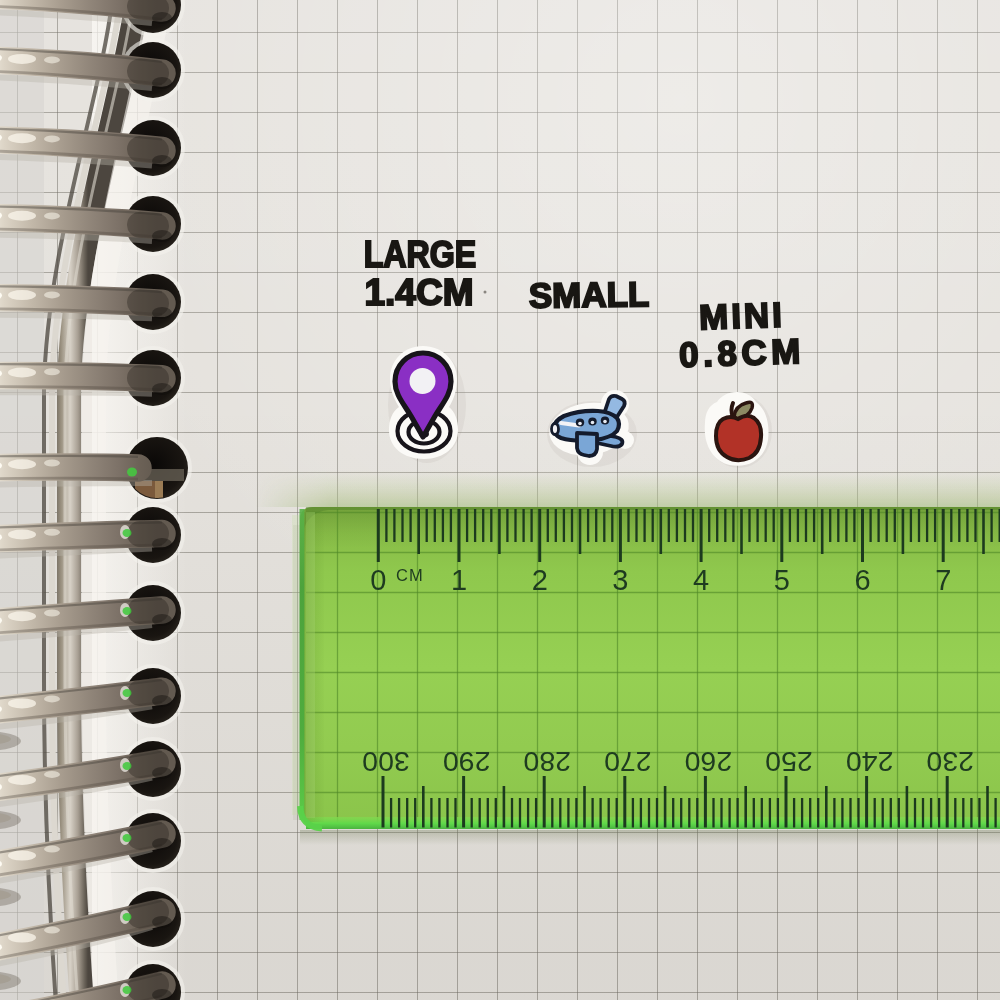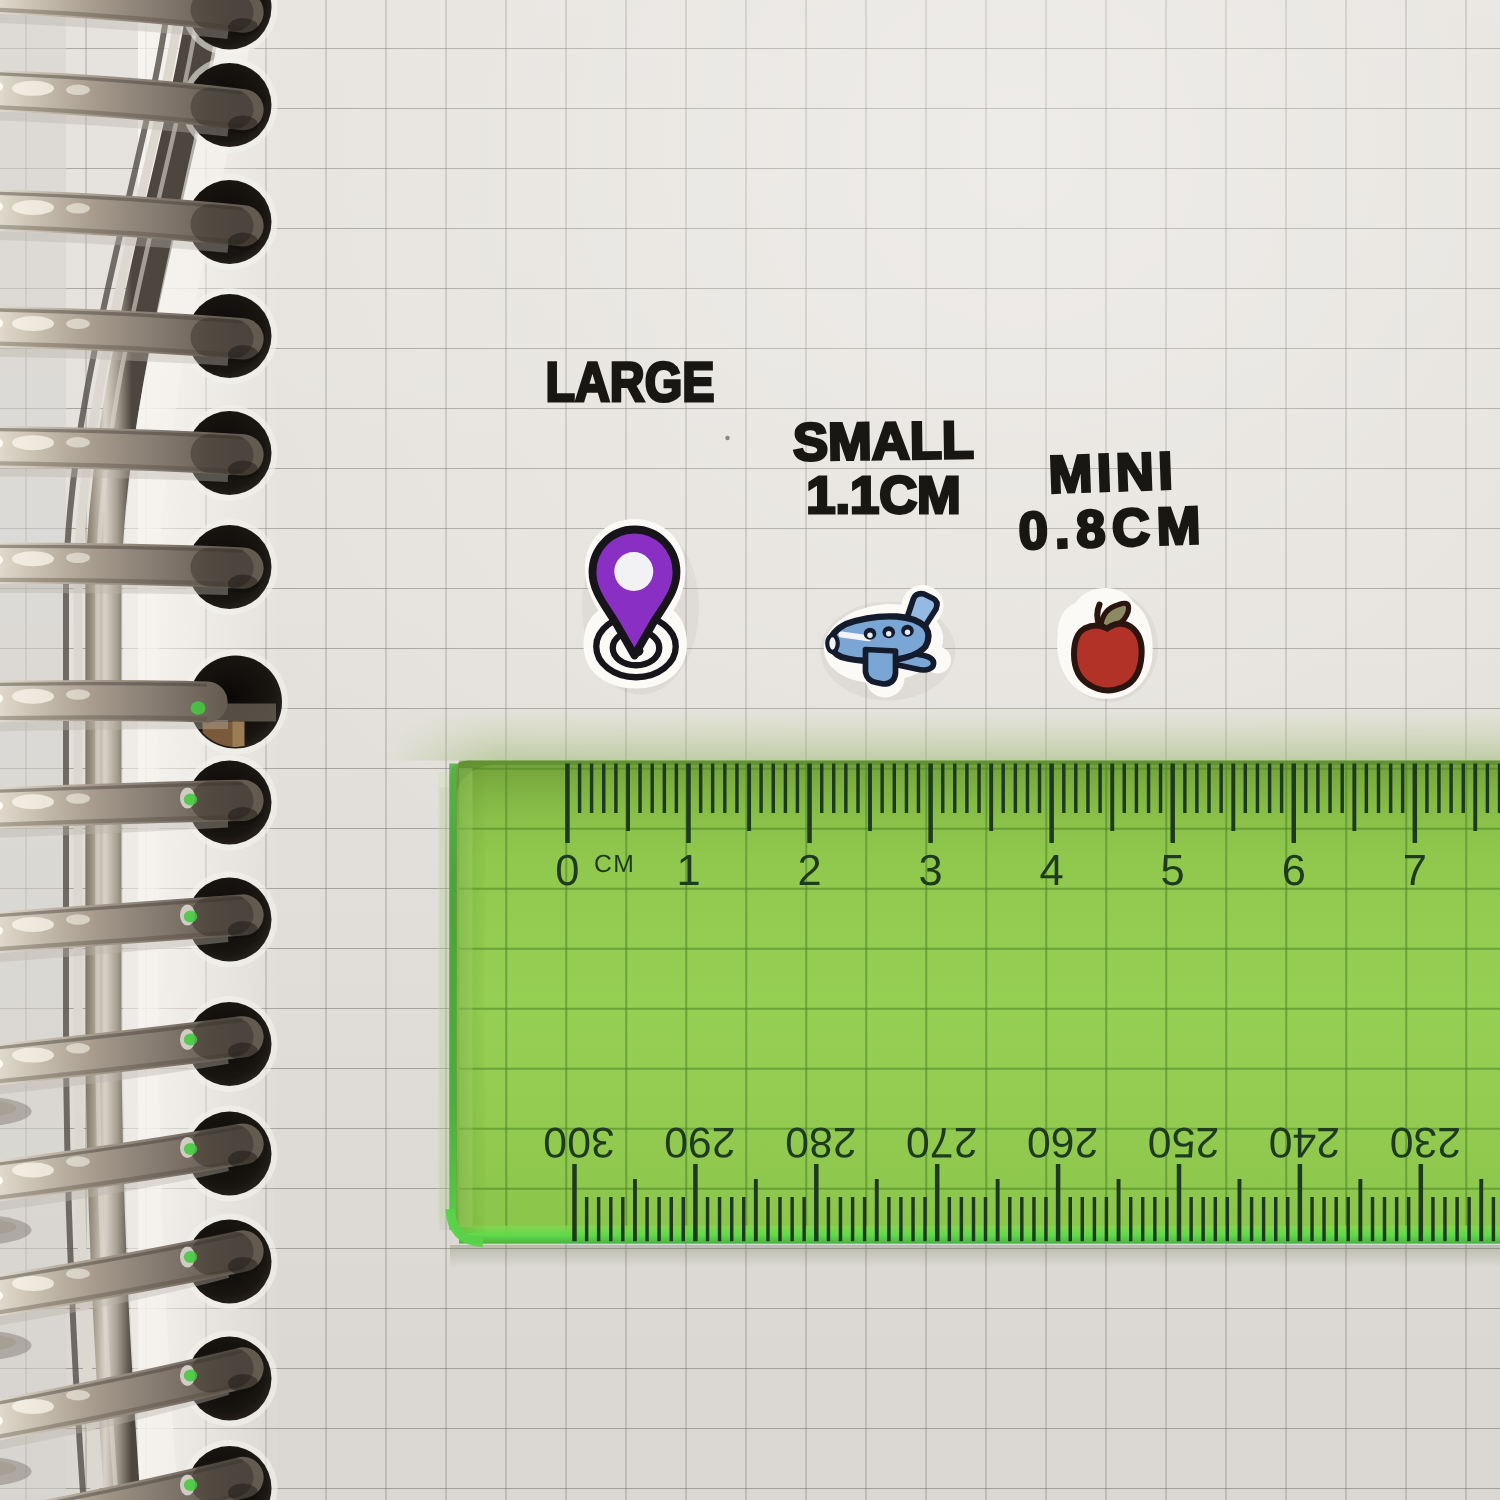--- a/index.html
+++ b/index.html
@@ -595,20 +595,20 @@
 <ellipse cx="739" cy="431" rx="33" ry="37" fill="#8f8b84" opacity="0.10"></ellipse>
 <path d="M737,392 C728,392 721,396 717,402 C709,405 705,413 705,423 C703,443 712,461 730,465 C749,469 765,458 768,440 C770,424 766,409 756,402 C752,395 744,392 737,392 Z" fill="#fbfaf7"></path>
 <path d="M733,417 Q730,410 733,403" fill="none" stroke="#2b1510" stroke-width="4" stroke-linecap="round"></path>
 <path d="M734,417 Q735,406 746,403 Q754,400 752,408 Q749,417 737,419 Z" fill="#8c8a63" stroke="#2b1510" stroke-width="3.5" stroke-linejoin="round"></path>
 <path d="M738,419 Q747,413 754,418 Q762,424 761,437 Q760,453 749,458 Q737,463 727,457 Q716,451 716,436 Q716,423 723,419 Q731,415 738,419 Z" fill="#b23227" stroke="#2b1510" stroke-width="4"></path>
 </g>
 </svg>
 
 <div class="lbl" style="left:420px;top:234px;font-size:37px;transform:translateX(-50%) scaleX(.87)">LARGE</div>
 
+<div class="lbl" style="left:419px;top:272px;font-size:37px;transform:translateX(-50%)">1.4CM</div>
 
 <div class="lbl" style="left:589px;top:275px;font-size:35px;transform:translateX(-50%) rotate(-0.8deg)">SMALL</div>
 
-<div class="lbl" style="left:589px;top:311px;font-size:35px;transform:translateX(-50%)">1.1CM</div>
 
 <div class="lbl" style="left:742px;top:296px;font-size:35px;letter-spacing:3px;transform:translateX(-50%) rotate(-2deg)">MINI</div>
 
 <div class="lbl" style="left:742px;top:333px;font-size:35px;letter-spacing:4.5px;transform:translateX(-50%) rotate(-1.8deg)">0.8CM</div>
 </div>
 </body></html>

